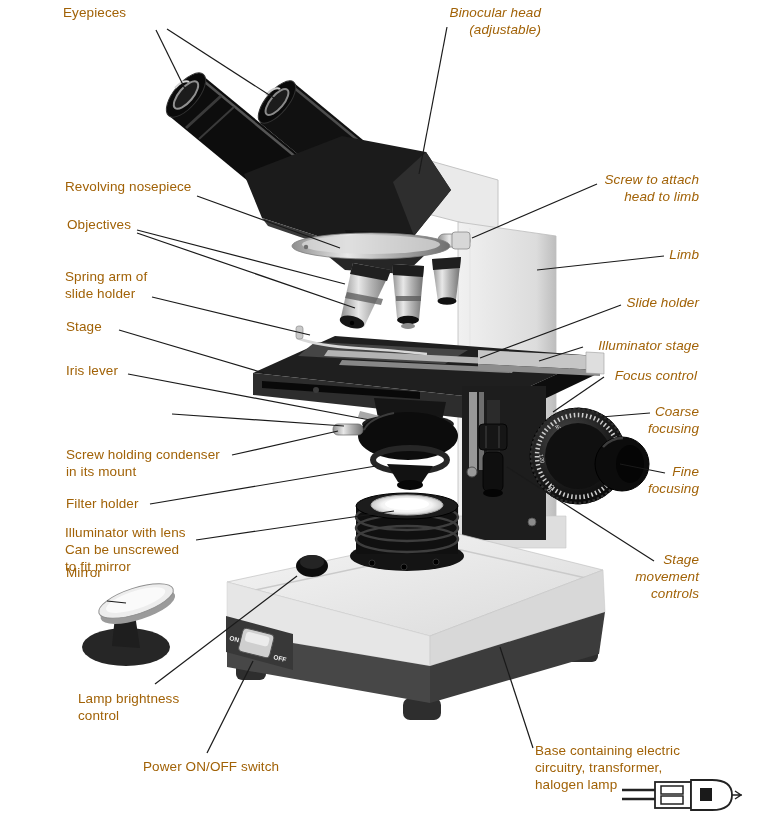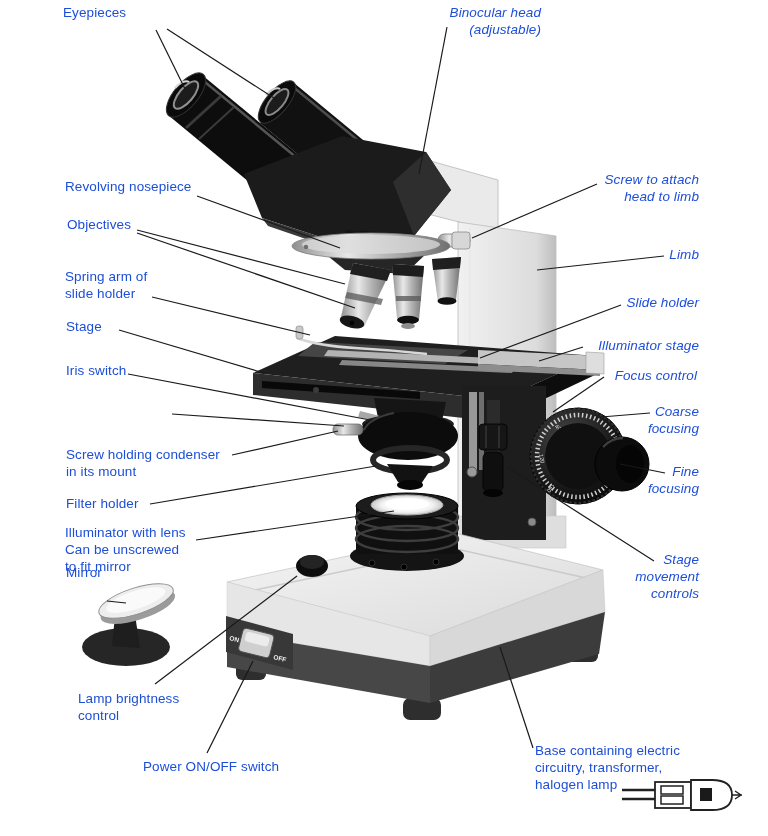--- a/index.html
+++ b/index.html
@@ -1,19 +1,19 @@
 <!DOCTYPE html>
 <html><head>
 <meta charset="utf-8">
 <style>
   html,body{margin:0;padding:0;background:#fff;}
   .canvas{position:relative;width:768px;height:836px;background:#ffffff;
           font-family:"Liberation Sans",sans-serif;overflow:hidden;}
   svg.scene{position:absolute;left:0;top:0;}
-  .lbl{position:absolute;font-size:13.5px;line-height:17px;color:#1d4ed8;
+  .lbl{position:absolute;font-size:13.5px;line-height:17px;color:#a16207;
        white-space:pre-line;letter-spacing:.1px;}
   .lbl.right{text-align:right;font-style:italic;}
 </style>
 </head>
 <body>
 
 <div class="canvas">
 
 <svg class="scene" width="768" height="836" viewBox="0 0 768 836">
   <defs>
@@ -256,21 +256,21 @@
 <div class="lbl" style="left:65px;top:178px">Revolving nosepiece</div>
 <div class="lbl right" style="right:69px;top:171px">Screw to attach
 head to limb</div>
 <div class="lbl" style="left:67px;top:216px">Objectives</div>
 <div class="lbl right" style="right:69px;top:246px">Limb</div>
 <div class="lbl" style="left:65px;top:268px">Spring arm of
 slide holder</div>
 <div class="lbl right" style="right:69px;top:294px">Slide holder</div>
 <div class="lbl" style="left:66px;top:318px">Stage</div>
 <div class="lbl right" style="right:69px;top:337px">Illuminator stage</div>
-<div class="lbl" style="left:66px;top:362px">Iris switch</div>
+<div class="lbl" style="left:66px;top:362px">Iris lever</div>
 <div class="lbl right" style="right:71px;top:367px">Focus control</div>
 <div class="lbl right" style="right:69px;top:403px">Coarse
 focusing</div>
 <div class="lbl" style="left:66px;top:446px">Screw holding condenser
 in its mount</div>
 <div class="lbl right" style="right:69px;top:463px">Fine
 focusing</div>
 <div class="lbl" style="left:66px;top:495px">Filter holder</div>
 <div class="lbl" style="left:65px;top:524px">Illuminator with lens
 Can be unscrewed

